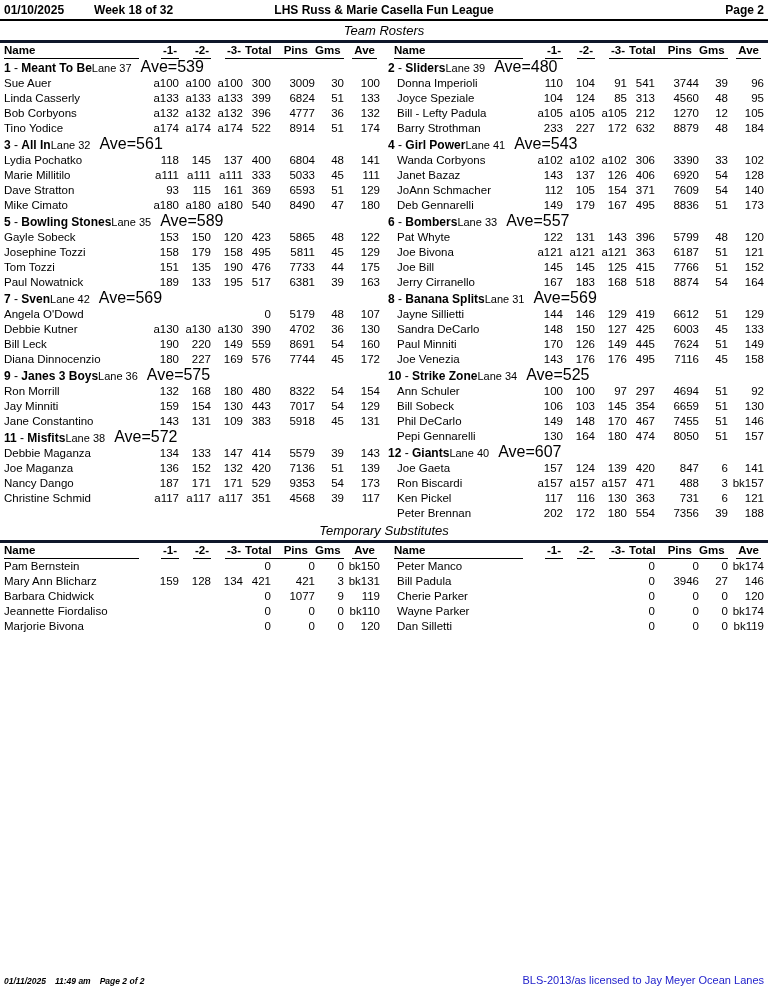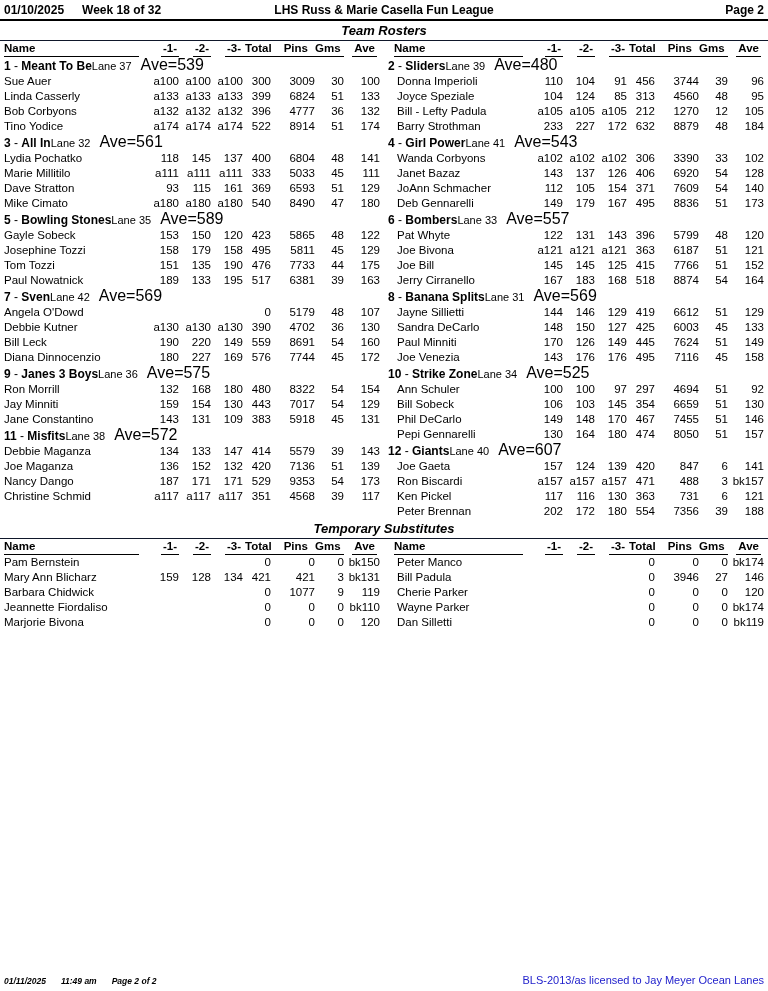--- a/index.html
+++ b/index.html
@@ -1,26 +1,26 @@
 <!DOCTYPE html>
 <html><head>
 <meta charset="utf-8">
 <style>
   html,body{margin:0;padding:0;background:#fff;}
   body{width:768px;height:991px;font-family:"Liberation Sans",sans-serif;color:#000;position:relative;overflow:hidden;}
   .page{width:768px;height:991px;position:relative;}
 
   
   .doc-header{display:flex;align-items:flex-end;padding:3px 4px 2px 4px;border-bottom:2px solid #000;font-weight:bold;font-size:12px;}
-  .dh-left{flex:1 1 0;display:flex;gap:18px;white-space:nowrap;}
+  .dh-left{flex:1 1 0;display:flex;gap:30px;white-space:nowrap;}
   .dh-center{flex:0 0 auto;text-align:center;}
   .dh-right{flex:1 1 0;text-align:right;}
 
   
-  .section-title{text-align:center;font-weight:bold;font-style:italic;font-size:13px;line-height:16px;padding:2px 0 1px 0;border-bottom:1px solid #0f172a;}
+  .section-title{text-align:center;font-weight:normal;font-style:italic;font-size:13px;line-height:16px;padding:2px 0 1px 0;border-bottom:3px solid #0f172a;}
 
   .columns{display:flex;}
   .half{width:384px;box-sizing:border-box;padding:0 4px;}
 
   table{width:100%;border-collapse:collapse;table-layout:fixed;font-size:11.5px;}
   col.c-name-col{width:143px;}
   col.c-g{width:32px;}
   col.c-total{width:28px;}
   col.c-pins{width:44px;}
   col.c-gms{width:29px;}
@@ -38,21 +38,21 @@
   td.c-name{text-align:left;}
   .half-right td.c-name{padding-left:9px;}
   .half-right .h-name span{margin-left:6px;}
 
   tr.team-row td{font-size:12px;}
   .team-num,.team-name{font-weight:bold;}
   .team-lane{font-size:11px;}
   .team-ave{margin-left:9px;font-size:16px;}
 
   
-  .footer-left{position:absolute;left:4px;bottom:5px;font-size:8.5px;font-weight:bold;font-style:italic;display:flex;gap:15px;justify-content:space-between;}
+  .footer-left{position:absolute;left:4px;bottom:5px;font-size:8.5px;font-weight:bold;font-style:italic;display:flex;gap:9px;justify-content:space-between;}
   .footer-right{position:absolute;right:4px;bottom:5px;font-size:11px;color:#2222cc;}
 </style>
 </head>
 <body>
 
 <div class="page">
 
   <div class="doc-header">
     <div class="dh-left">
       <span>01/10/2025</span>
@@ -379,21 +379,21 @@
         </thead>
         <tbody>
             <tr class="team-row">
               <td colspan="8"><span class="team-num">2</span><span class="team-sep"> - </span><span class="team-name">Sliders</span><span class="team-lane">Lane 39</span><span class="team-ave">Ave=480</span></td>
             </tr>
             <tr>
               <td class="c-name">Donna Imperioli</td>
               <td class="c-num">110</td>
               <td class="c-num">104</td>
               <td class="c-num">91</td>
-              <td class="c-num">456</td>
+              <td class="c-num">541</td>
               <td class="c-num">3744</td>
               <td class="c-num">39</td>
               <td class="c-num">96</td>
             </tr>
             <tr>
               <td class="c-name">Joyce Speziale</td>
               <td class="c-num">104</td>
               <td class="c-num">124</td>
               <td class="c-num">85</td>
               <td class="c-num">313</td>

